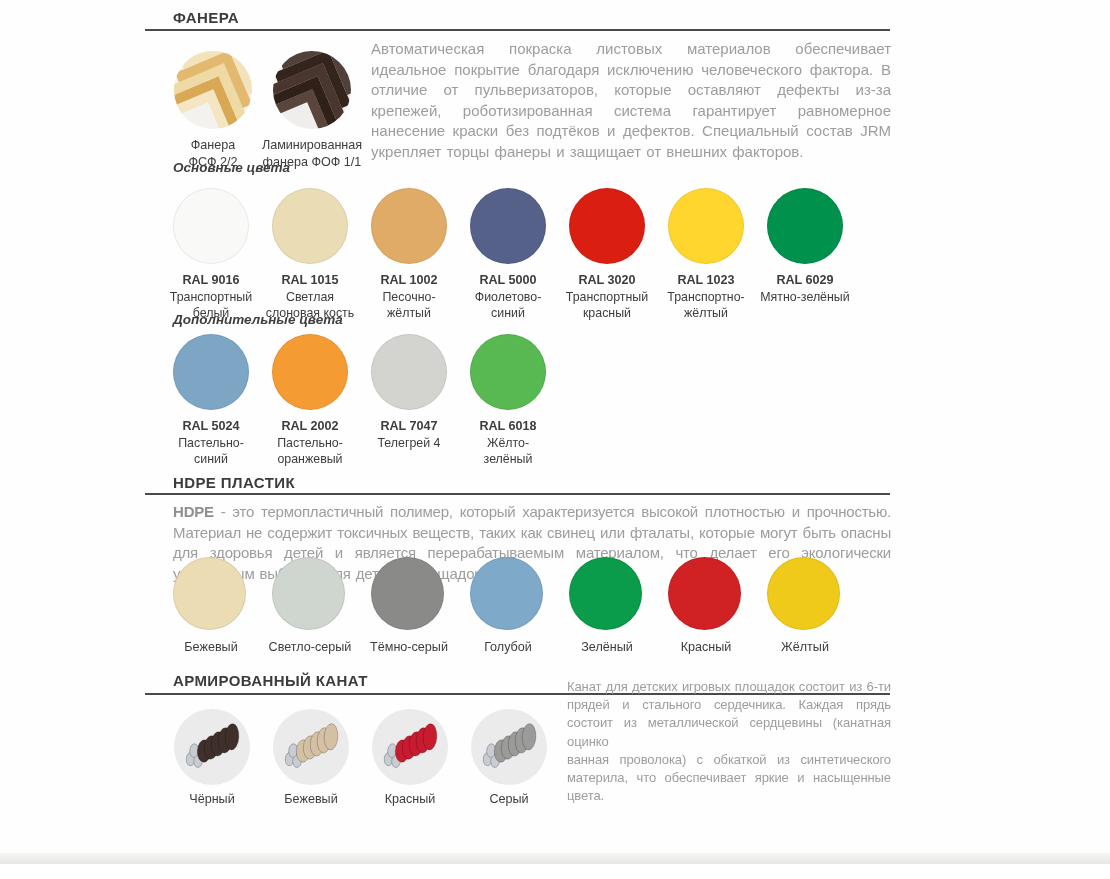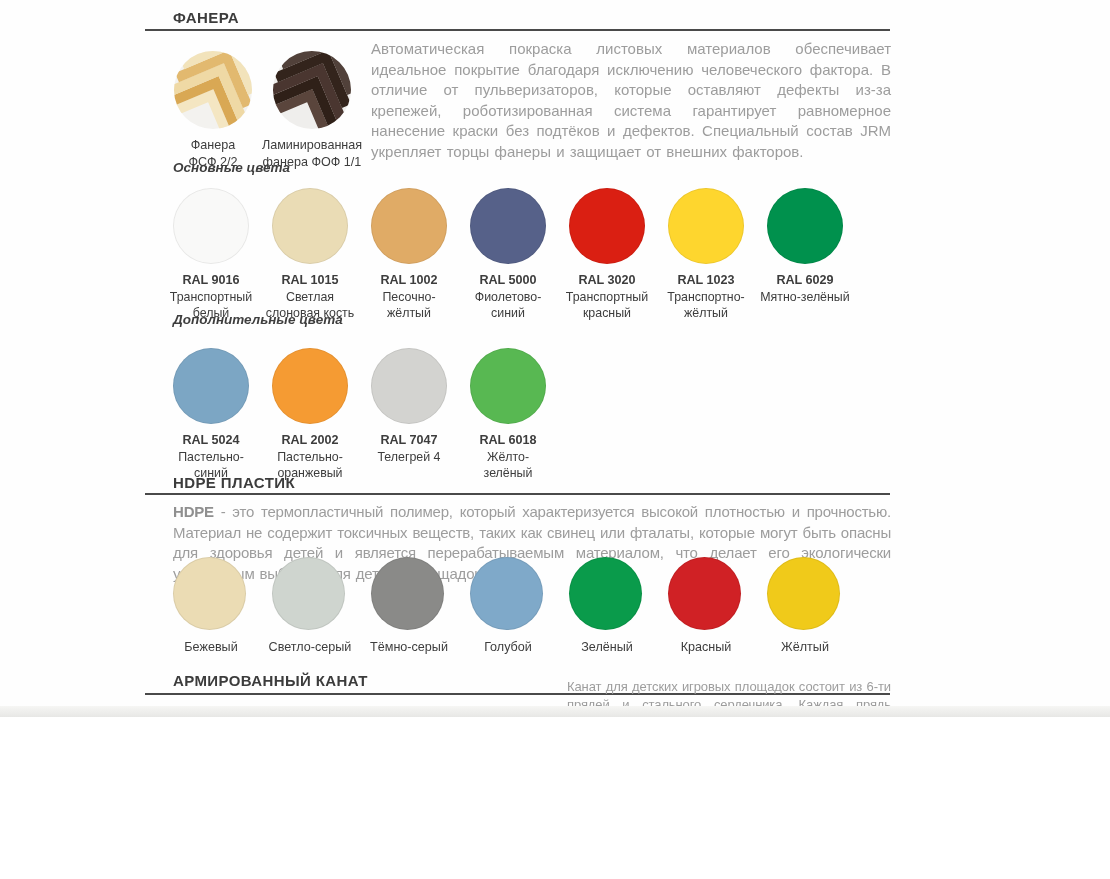--- a/index.html
+++ b/index.html
@@ -1,18 +1,18 @@
 <!DOCTYPE html>
 <html><head>
 <meta charset="utf-8">
 <style>
   * { margin:0; padding:0; box-sizing:border-box; }
   html,body { background:#ffffff; }
   body { font-family:"Liberation Sans","DejaVu Sans",sans-serif; }
-  .page { position:relative; width:1110px; height:717px; background:#fefefe; overflow:hidden; }
+  .page { position:relative; width:1110px; height:864px; background:#fefefe; overflow:hidden; }
 
   .abs { position:absolute; }
 
   .sec-title { font-size:15px; font-weight:bold; color:#3c3c3c; letter-spacing:.4px; }
   .rule { border:none; border-top:2px solid #4a4a4a; height:0; }
   .sub-title { font-size:13.5px; color:#3e3e3e;font-style:italic; }
 
   .para { font-size:15px; color:#9d9d9d; line-height:1.37; text-align:justify; word-spacing:1px; }
   .para--narrow { letter-spacing:-.2px; }
   .para .lead { font-weight:bold; color:#8f8f8f; }
@@ -135,21 +135,21 @@
 жёлтый</div>
       </div>
       <div class="cell">
         <div class="swatch" style="background: rgb(0, 145, 77);"></div>
         <div class="clabel ral">RAL 6029</div>
         <div class="clabel cname">Мятно-зелёный</div>
       </div>
     </div>
 
     <h3 class="abs sub-title" style="left:173px; top:312px;">Дополнительные цвета</h3>
-    <div class="abs row" style="left:173px; top:348px;">
+    <div class="abs row" style="left:173px; top:334px;">
       <div class="cell">
         <div class="swatch" style="background: rgb(124, 166, 196);"></div>
         <div class="clabel ral">RAL 5024</div>
         <div class="clabel cname">Пастельно-
 синий</div>
       </div>
       <div class="cell">
         <div class="swatch" style="background: rgb(245, 155, 51);"></div>
         <div class="clabel ral">RAL 2002</div>
         <div class="clabel cname">Пастельно-

